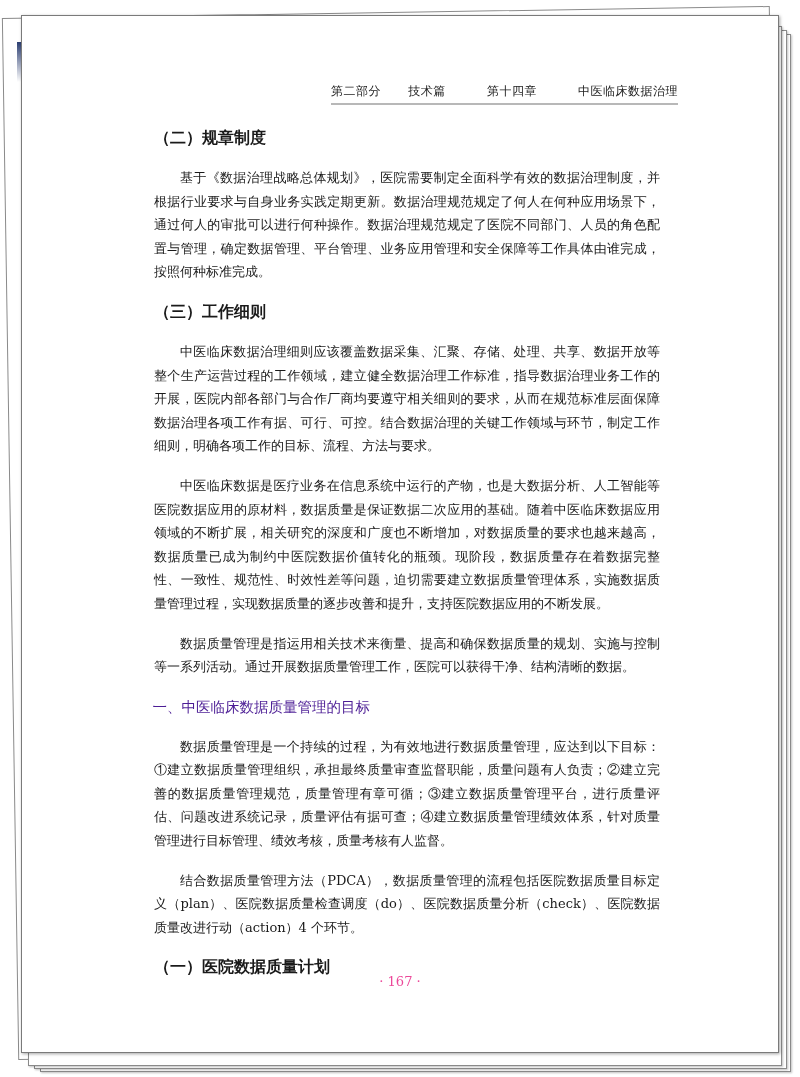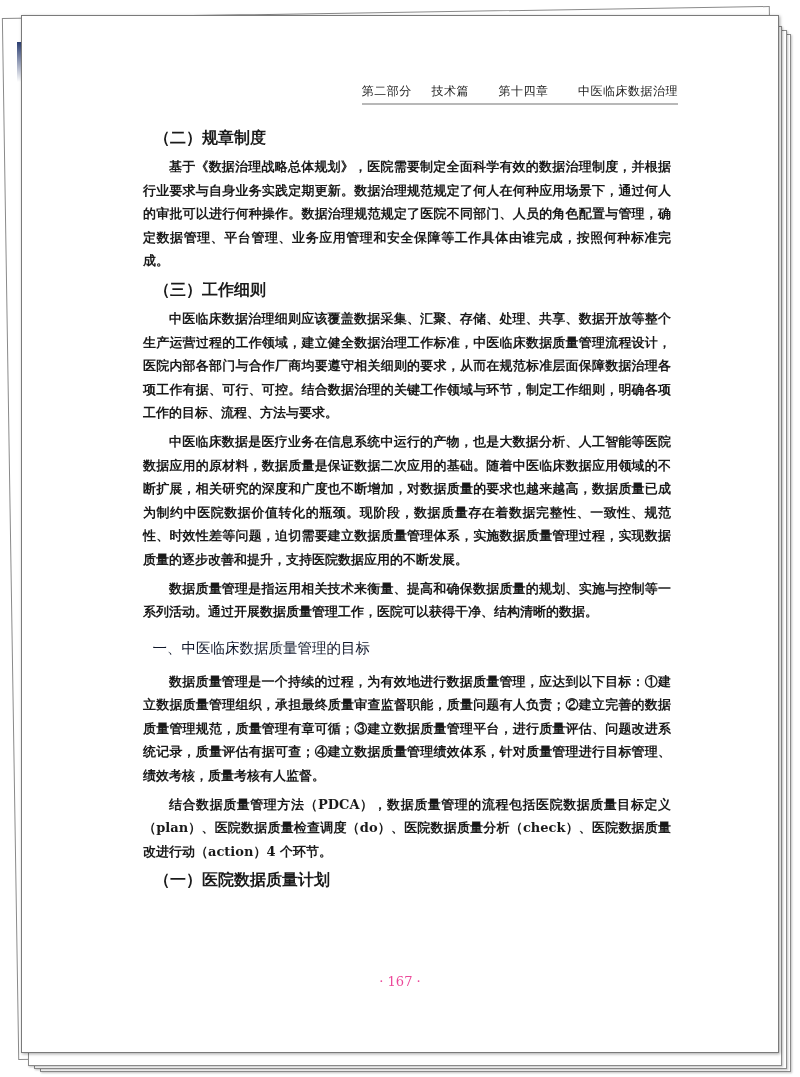--- a/index.html
+++ b/index.html
@@ -52,43 +52,42 @@
       left: 21px; top: 15px;
       width: 756px; height: 1036px;
       background: #ffffff;
       border: 1px solid #7a7a7a;
       box-shadow: 1px 1px 3px rgba(0,0,0,0.35);
     }
     .running-head {
       position: absolute;
       right: 100px;
       top: 67px;
-      font-family: Liberation Sans, sans-serif;
+      font-family: Liberation Mono, monospace;
       font-size: 12px;
       letter-spacing: 0.5px;
       color: #222;
       padding-bottom: 3px;
       border-bottom: 2px solid #b8b8b8;
       word-spacing: 6px;
       white-space: pre;
       text-align: center;
     }
     .content {
       position: absolute;
       left: 116px;
       top: 110px;
       width: 538px;
       font-size: 13px;
       line-height: 23.6px;
       text-align: justify;
     }
     .content p {
-      margin: 5px;
+      margin: 16px;
       text-indent: 2em;
-      font-weight: bold;
     }
     .sub-heading {
       font-weight: bold;
       margin: 0;
       padding-left: 1em;
       font-size: 16px;
       line-height: 24px;
     }
     .section-title {
       text-align: center;
@@ -97,21 +96,21 @@
       margin: 24px 0 18px 0;
       line-height: 26px;
       white-space: pre;
     }
     .h2 {
       font-family: "DejaVu Sans", "Liberation Sans", sans-serif;
       font-size: 14.5px;
       padding-left: 1em;
       margin: 12px 0 10px 0;
       line-height: 24px;
-      color: #0f172a;
+      color: #4c1d95;
     }
     .page-number {
       position: absolute;
       left: 0; right: 0;
       top: 958px;
       text-align: center;
       font-size: 13px;
       color: #ec4899;
       white-space: pre;
     }
@@ -127,21 +126,21 @@
 <div class="accent-gold"></div>
 
 <div class="page">
   <div class="running-head">第二部分  技术篇   第十四章   中医临床数据治理</div>
 
   <div class="content">
     <div class="sub-heading">（二）规章制度</div>
     <p>基于《数据治理战略总体规划》，医院需要制定全面科学有效的数据治理制度，并根据行业要求与自身业务实践定期更新。数据治理规范规定了何人在何种应用场景下，通过何人的审批可以进行何种操作。数据治理规范规定了医院不同部门、人员的角色配置与管理，确定数据管理、平台管理、业务应用管理和安全保障等工作具体由谁完成，按照何种标准完成。</p>
 
     <div class="sub-heading">（三）工作细则</div>
-    <p>中医临床数据治理细则应该覆盖数据采集、汇聚、存储、处理、共享、数据开放等整个生产运营过程的工作领域，建立健全数据治理工作标准，中医临床数据质量管理流程设计，医院内部各部门与合作厂商均要遵守相关细则的要求，从而在规范标准层面保障数据治理各项工作有据、可行、可控。结合数据治理的关键工作领域与环节，制定工作细则，明确各项工作的目标、流程、方法与要求。</p>
+    <p>中医临床数据治理细则应该覆盖数据采集、汇聚、存储、处理、共享、数据开放等整个生产运营过程的工作领域，建立健全数据治理工作标准，指导数据治理业务工作的开展，医院内部各部门与合作厂商均要遵守相关细则的要求，从而在规范标准层面保障数据治理各项工作有据、可行、可控。结合数据治理的关键工作领域与环节，制定工作细则，明确各项工作的目标、流程、方法与要求。</p>
 
 
     <p>中医临床数据是医疗业务在信息系统中运行的产物，也是大数据分析、人工智能等医院数据应用的原材料，数据质量是保证数据二次应用的基础。随着中医临床数据应用领域的不断扩展，相关研究的深度和广度也不断增加，对数据质量的要求也越来越高，数据质量已成为制约中医院数据价值转化的瓶颈。现阶段，数据质量存在着数据完整性、一致性、规范性、时效性差等问题，迫切需要建立数据质量管理体系，实施数据质量管理过程，实现数据质量的逐步改善和提升，支持医院数据应用的不断发展。</p>
     <p>数据质量管理是指运用相关技术来衡量、提高和确保数据质量的规划、实施与控制等一系列活动。通过开展数据质量管理工作，医院可以获得干净、结构清晰的数据。</p>
 
     <div class="h2">一、中医临床数据质量管理的目标</div>
     <p>数据质量管理是一个持续的过程，为有效地进行数据质量管理，应达到以下目标：①建立数据质量管理组织，承担最终质量审查监督职能，质量问题有人负责；②建立完善的数据质量管理规范，质量管理有章可循；③建立数据质量管理平台，进行质量评估、问题改进系统记录，质量评估有据可查；④建立数据质量管理绩效体系，针对质量管理进行目标管理、绩效考核，质量考核有人监督。</p>
 
     <p>结合数据质量管理方法（PDCA），数据质量管理的流程包括医院数据质量目标定义（plan）、医院数据质量检查调度（do）、医院数据质量分析（check）、医院数据质量改进行动（action）4 个环节。</p>
 

